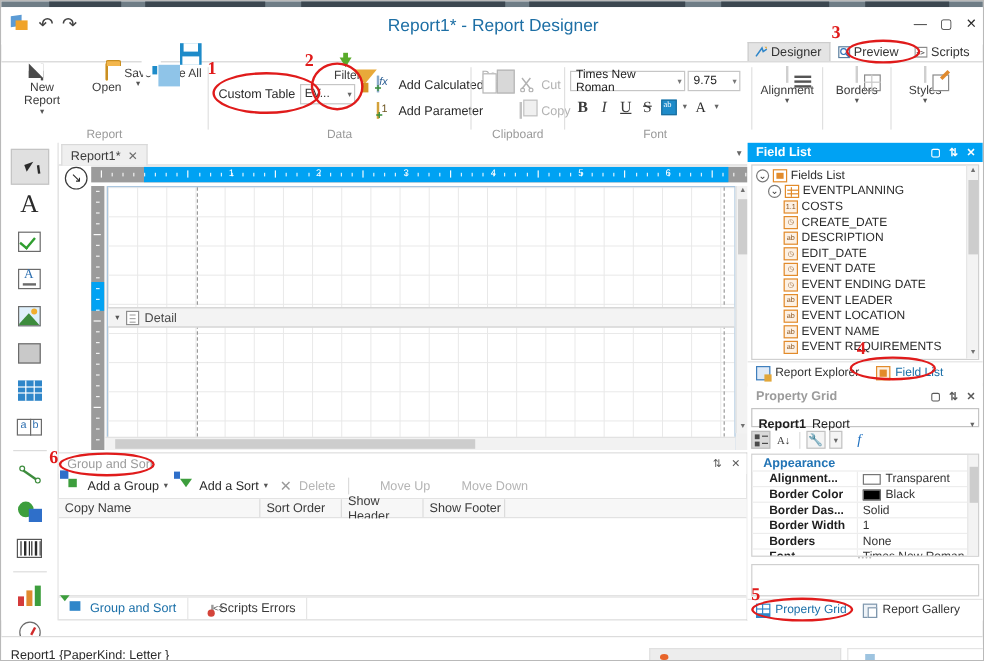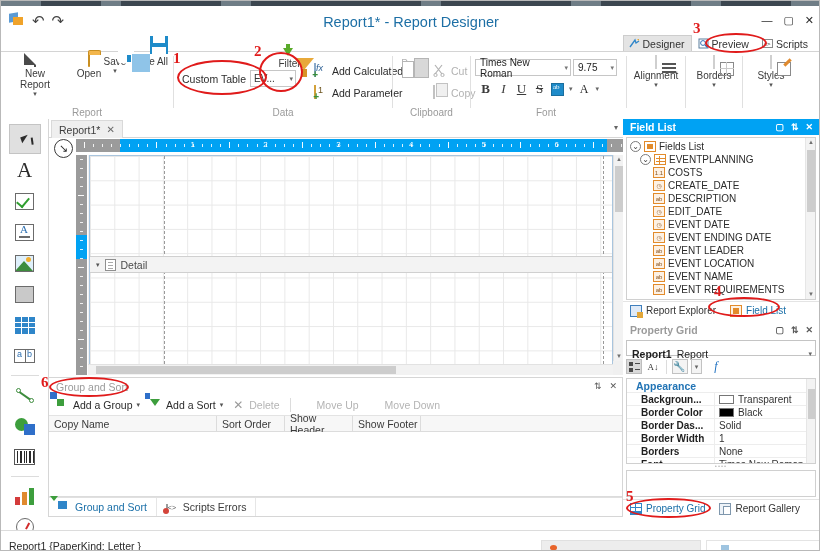--- a/index.html
+++ b/index.html
@@ -335,21 +335,21 @@
 
   .gs-tabs {
     position: absolute; left: 0; bottom: 0; right: 0; height: 19px;
     display: flex; align-items: stretch; border-top: 1px solid #e0e0e0; background: #fff;
   }
   .gs-tab {
     display: flex; align-items: center; gap: 5px; padding: 0 9px;
     font-size: 10.5px; cursor: pointer; color: #1a6fa8;
     border-right: 1px solid #e6e6e6;
   }
-  .gs-tab.inactive { color: #3a3a3a; }
+  .gs-tab.inactive { color: #3a3a3a; text-align: right; }
   .gs-tab .ti { width: 12px; height: 12px; position: relative; }
   .i-gstab { width:12px;height:12px;position:relative; }
   .i-gstab .a{position:absolute;left:0;top:0;width:9px;height:8px;background:#2f86c9;}
   .i-gstab .b{position:absolute;right:0;bottom:0;width:0;height:0;border-left:4px solid transparent;border-right:4px solid transparent;border-top:5px solid #3d9e3d;}
   .i-scripterr { width:13px;height:11px;border:1px solid #9a9a9a;background:#fff;position:relative;font-size:7px;color:#555; }
   .i-scripterr:before{content:"<>";position:absolute;left:1px;top:-1px;}
   .i-scripterr:after{content:"";position:absolute;right:-2px;bottom:-2px;width:6px;height:6px;border-radius:50%;background:#d4443a;}
 
   
   .rightdock { position: absolute; right: 0; top: 118px; width: 196px; bottom: 33px; background: #fff; }
@@ -1073,21 +1073,21 @@
           </span>
       </div>
 
       <div class="pg-grid">
         <div class="pgcat">
           <span class="t">Appearance</span>
           <span class="a">▴</span>
         </div>
         <div id="pgrows">
             <div class="pgrow">
-              <div class="k">Backgroun...</div>
+              <div class="k">Alignment...</div>
               <div class="v">
                 <span class="sw" style="background: rgb(255, 255, 255);"></span>
                 <span>Transparent</span>
               </div>
             </div>
             <div class="pgrow">
               <div class="k">Border Color</div>
               <div class="v">
                 <span class="sw" style="background: rgb(0, 0, 0);"></span>
                 <span>Black</span>

